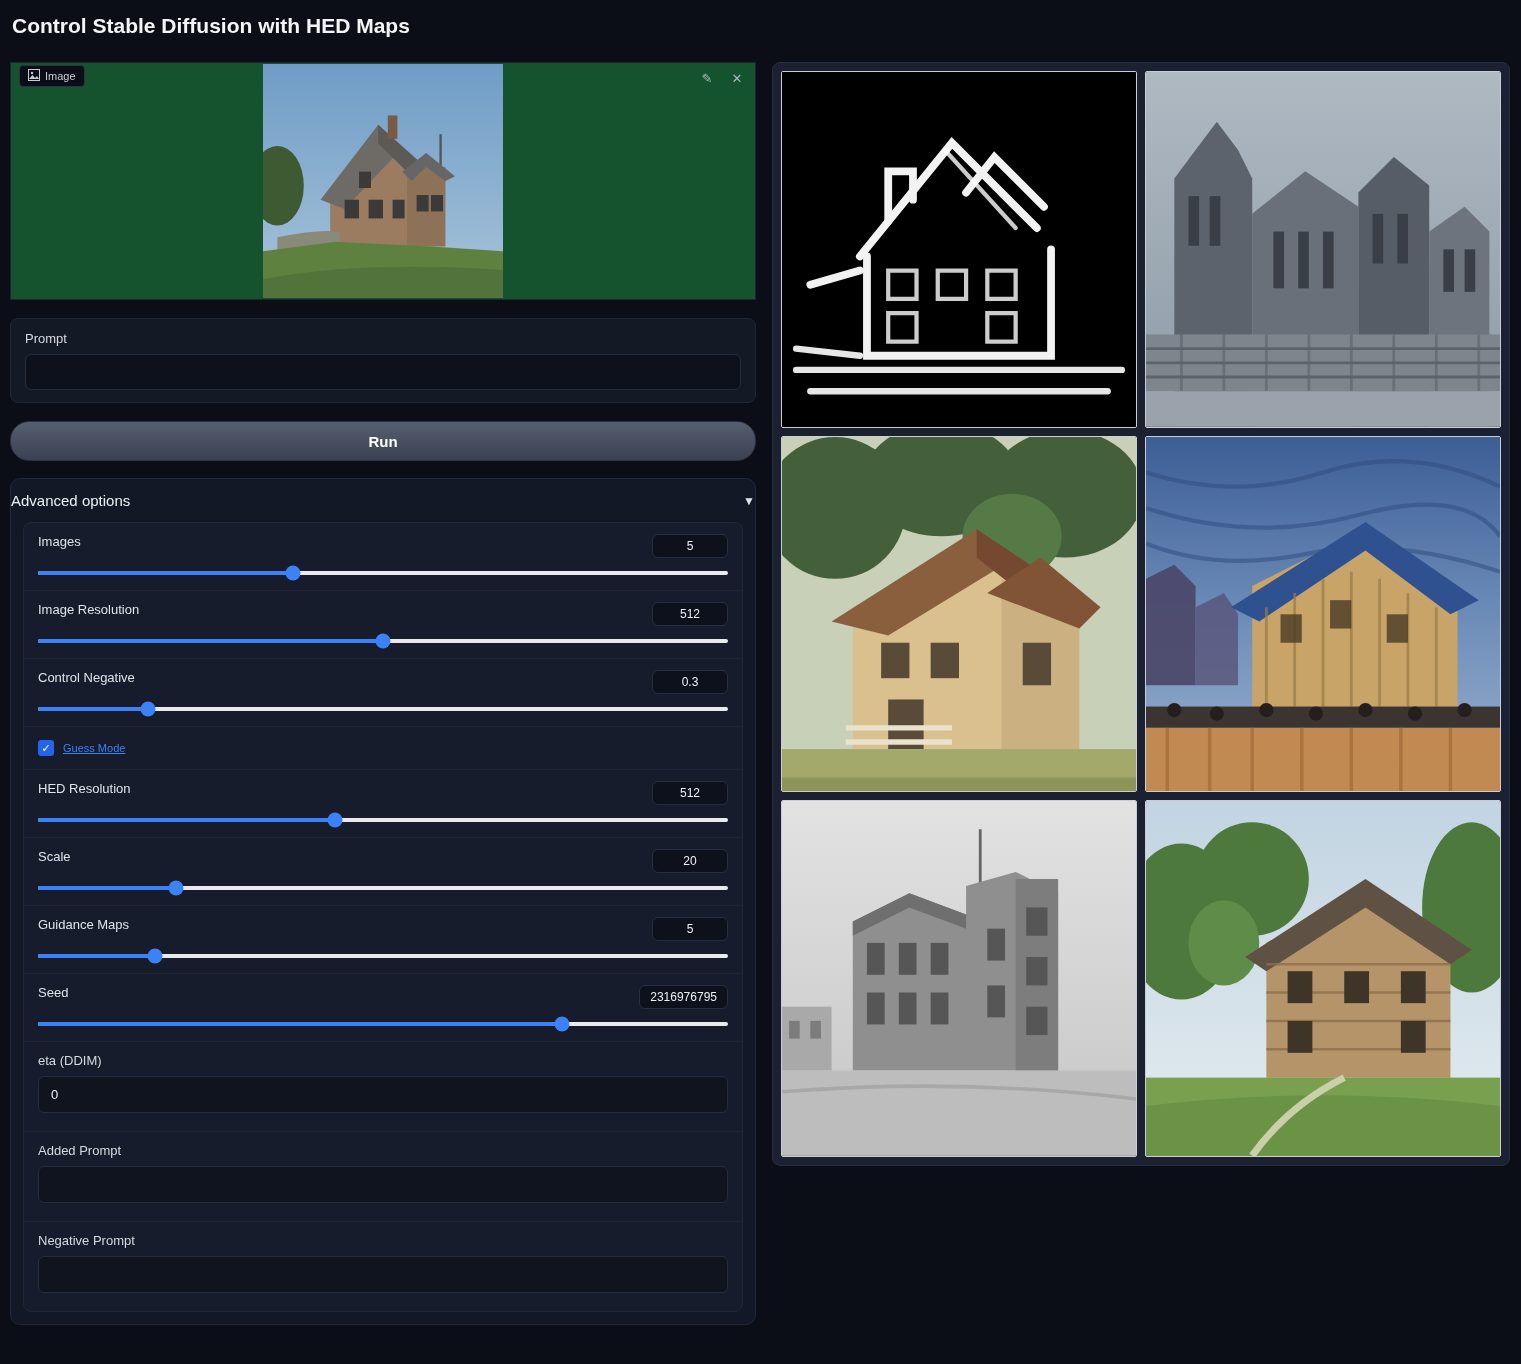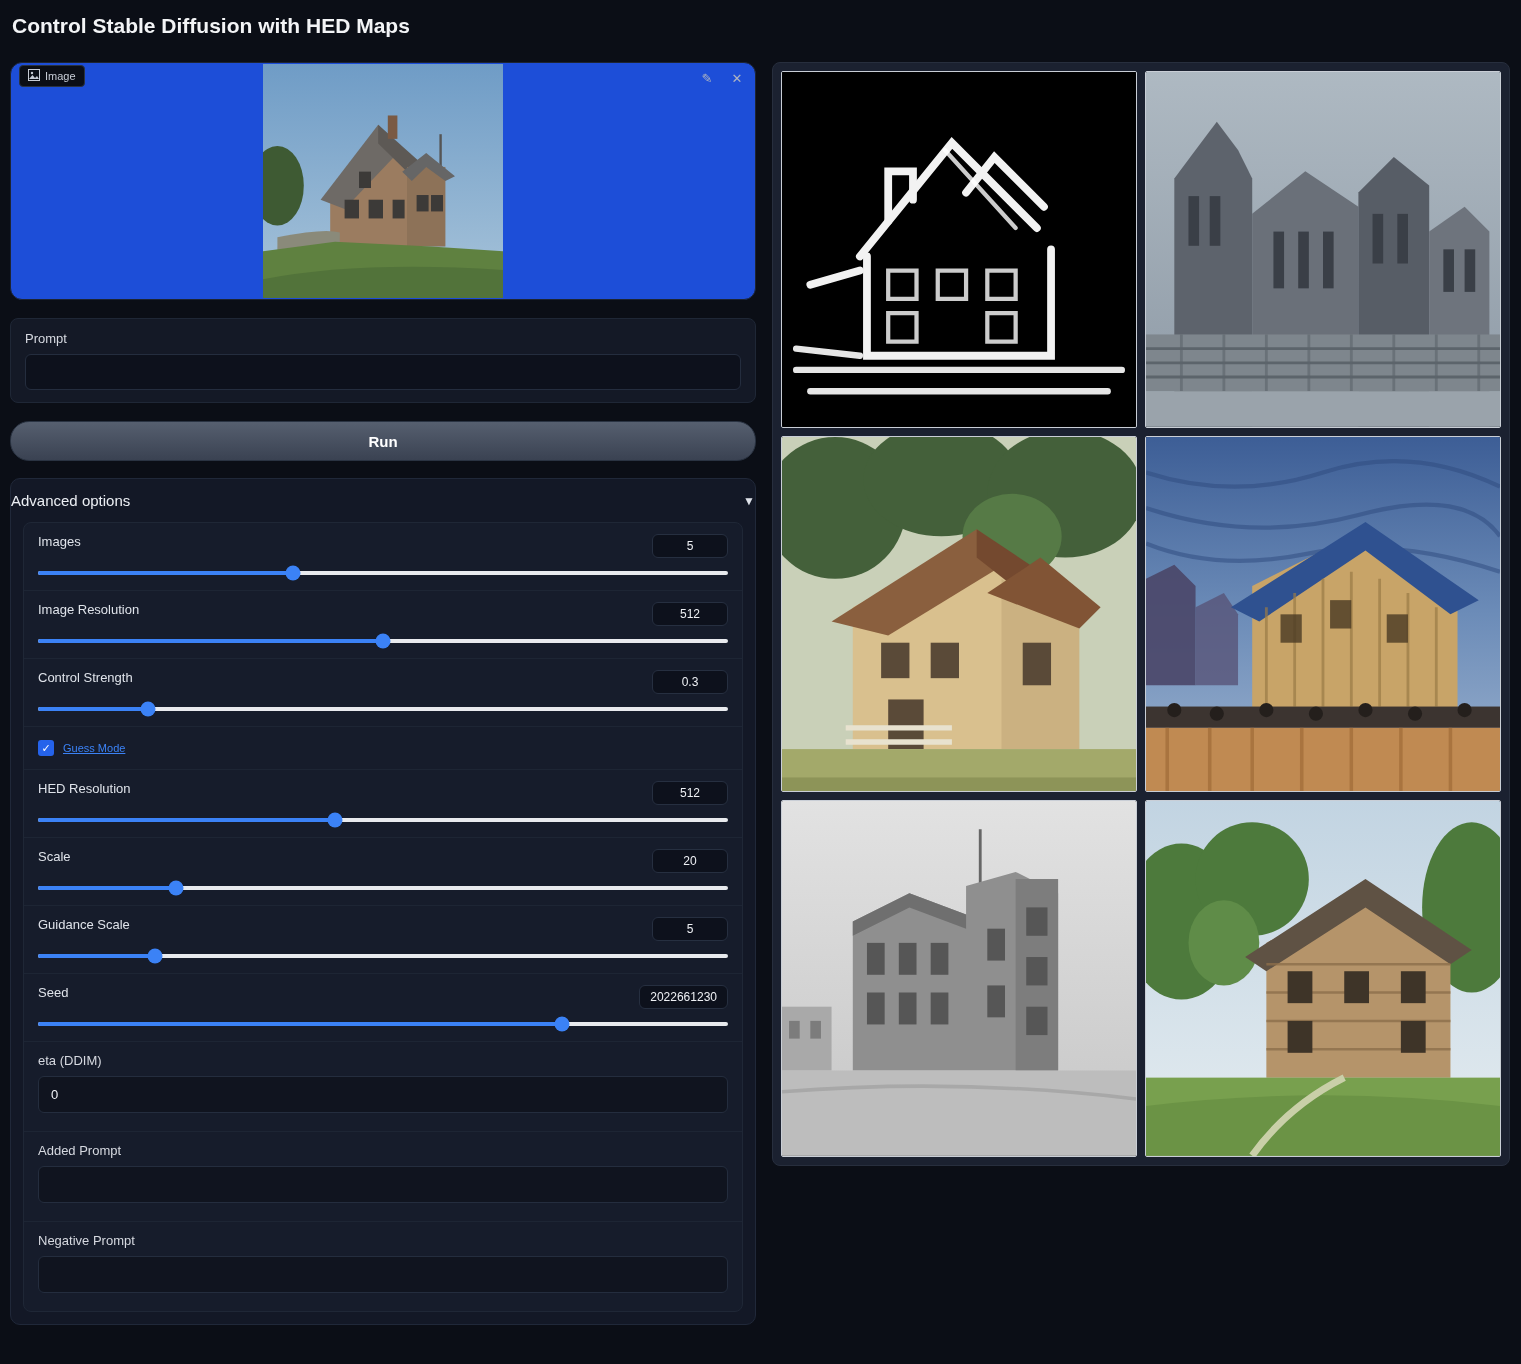--- a/index.html
+++ b/index.html
@@ -12,22 +12,22 @@
     overflow:hidden;
   }
   .page-title{
     position:absolute; left:12px; top:14px;
     font-size:21px; font-weight:700; color:#f3f4f6;
   }
   
   .left-col{ position:absolute; left:10px; top:62px; width:746px; }
 
   .image-block{
-    height:238px; background:#1d4ed8;
-    border:1px solid #1d2432; border-radius:12px;
+    height:238px; background:#14532d;
+    border:1px solid #1d2432; border-radius:0;
     position:relative; display:flex; align-items:center; justify-content:center;
   }
   .image-label-tab{
     position:absolute; left:8px; top:2px;
     display:flex; align-items:center; gap:5px;
     height:22px; padding:0 8px;
     background:#0b0e16; border:1px solid #2a3342; border-radius:4px;
     font-size:11px; color:#c7ccd6;
   }
   .image-actions{
@@ -213,21 +213,21 @@
           <div class="value-box">512</div>
         </div>
         <div class="slider" style="--p: 50%;">
           <div class="fill"></div>
             <div class="thumb"></div>
         </div>
       </div>
 
       <div class="group">
         <div class="group-head">
-          <span class="group-label">Control Strength</span>
+          <span class="group-label">Control Negative</span>
           <div class="value-box">0.3</div>
         </div>
         <div class="slider" style="--p: 16%;">
           <div class="fill"></div>
             <div class="thumb"></div>
         </div>
       </div>
 
       <div class="checkbox-row">
         <div class="checkbox">
@@ -253,33 +253,33 @@
           <div class="value-box">20</div>
         </div>
         <div class="slider" style="--p: 20%;">
           <div class="fill"></div>
             <div class="thumb"></div>
         </div>
       </div>
 
       <div class="group">
         <div class="group-head">
-          <span class="group-label">Guidance Scale</span>
+          <span class="group-label">Guidance Maps</span>
           <div class="value-box">5</div>
         </div>
         <div class="slider" style="--p: 17%;">
           <div class="fill"></div>
             <div class="thumb"></div>
         </div>
       </div>
 
       <div class="group">
         <div class="group-head">
           <span class="group-label">Seed</span>
-          <div class="value-box">2022661230</div>
+          <div class="value-box">2316976795</div>
         </div>
         <div class="slider" style="--p: 76%;">
           <div class="fill"></div>
             <div class="thumb"></div>
         </div>
       </div>
 
       <div class="group tall">
         <label class="field-label">eta (DDIM)</label>
         <input class="num-input" type="text" value="0" style="">

